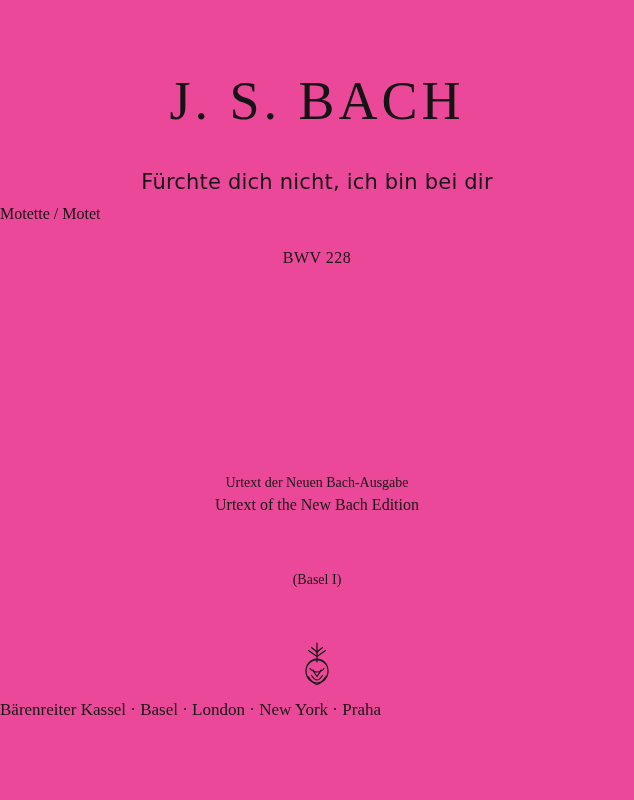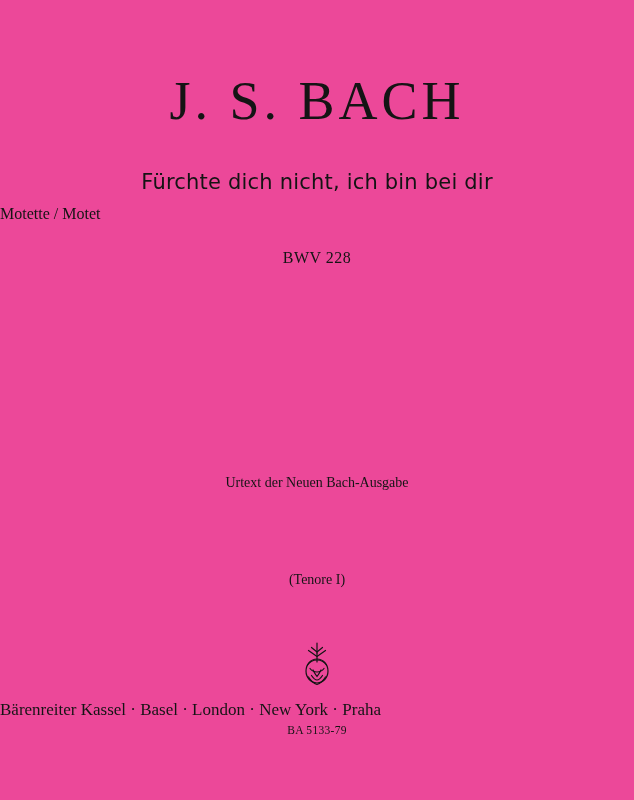--- a/index.html
+++ b/index.html
@@ -161,23 +161,24 @@
   <div class="composer">J. S. BACH</div>
 
   <div class="title">Fürchte dich nicht, ich bin bei dir</div>
 
   <div class="subtitle">Motette / Motet</div>
 
   <div class="catalog">BWV 228</div>
 
   <div class="urtext-de">Urtext der Neuen Bach-Ausgabe</div>
 
-
-
-  <div class="instrument-sub">(Tenore I)</div>
+  <div class="urtext-en">Urtext of the New Bach Edition</div>
+
+
+  <div class="instrument-sub">(Basel I)</div>
 
   <div class="logo">
     <svg width="46" height="48" viewBox="0 0 46 48">
 
       <g fill="none" stroke="#141414" stroke-width="1.2" stroke-linecap="round" stroke-linejoin="round">
         <path d="M23 3 L23 13"></path>
         <path d="M17.5 7.5 L23 12 L28.5 7.5"></path>
         <path d="M14.5 10.5 L23 16.5 L31.5 10.5"></path>
         <path d="M23 13 L23 22"></path>
         <ellipse cx="23" cy="31" rx="11" ry="12"></ellipse>
@@ -188,15 +189,14 @@
         <path d="M14.5 37 C17 41 20 43.5 23 44.5 C26 43.5 29 41 31.5 37"></path>
       </g>
     </svg>
   </div>
 
   <div class="publisher">
     <span class="brand">Bärenreiter</span>
     <span>Kassel · Basel · London · New York · Praha</span>
   </div>
 
-  <div class="plate">BA 5133-79</div>
 
 </div>
 
 </body></html>

